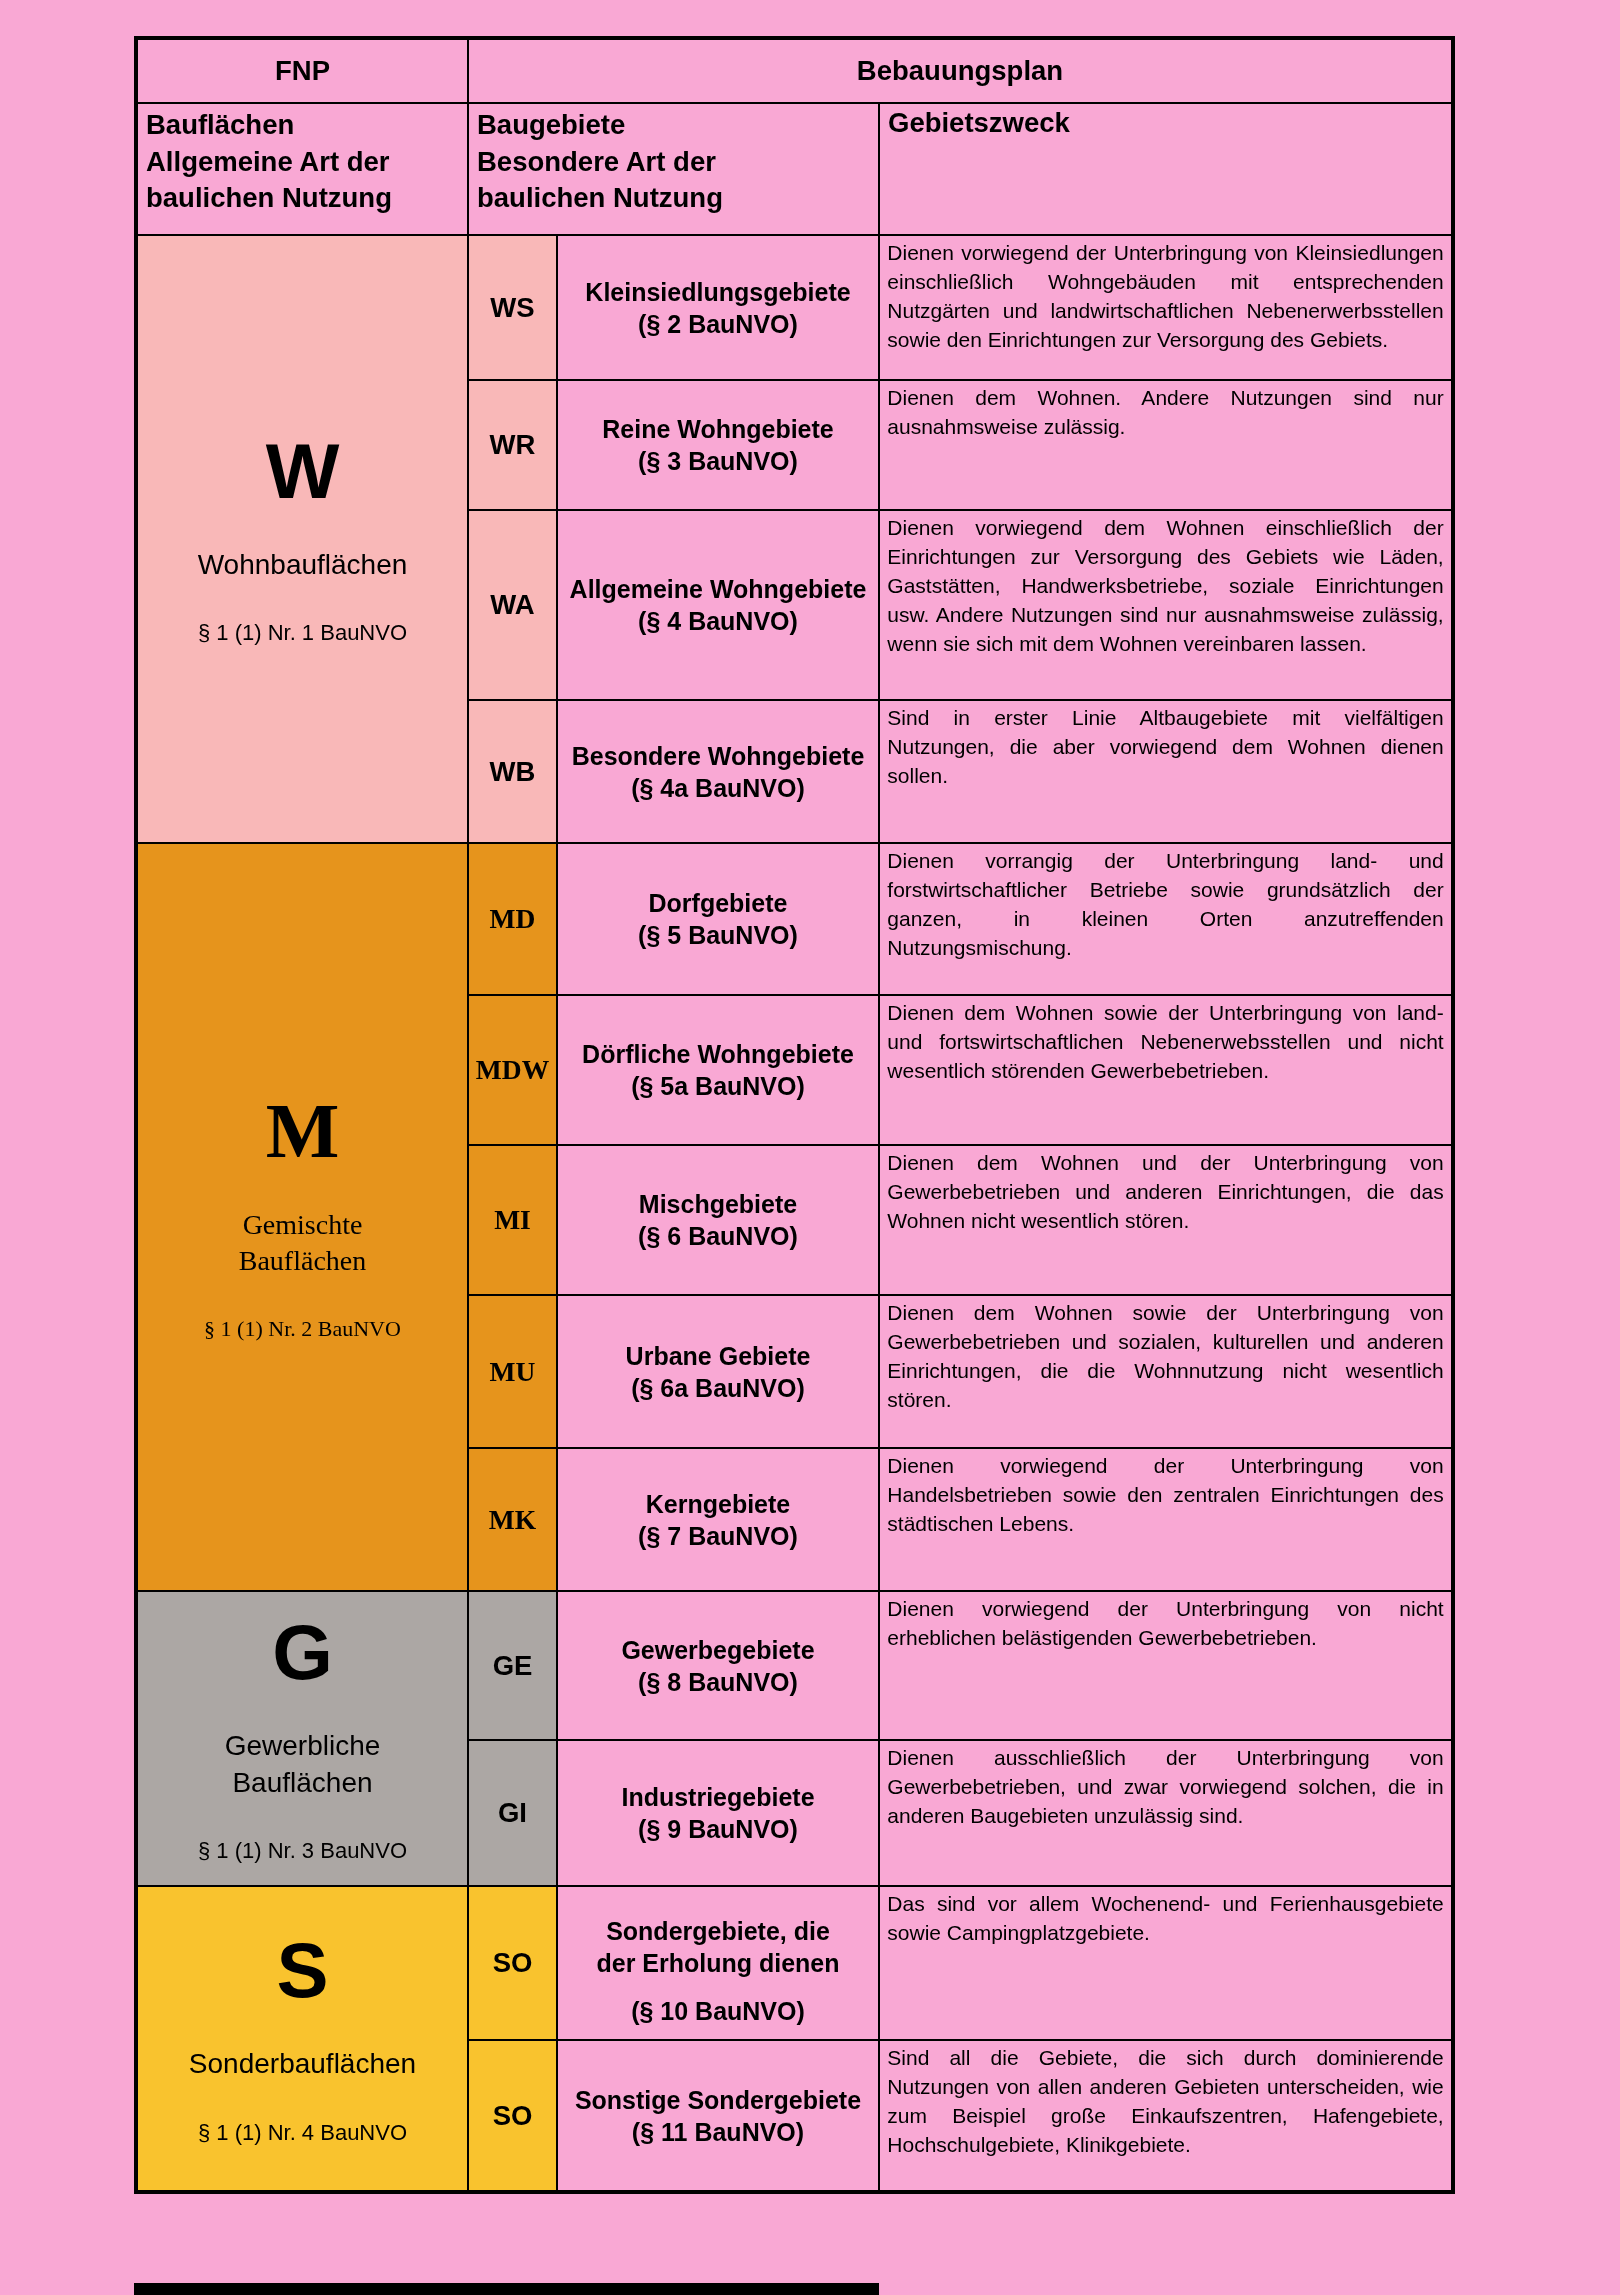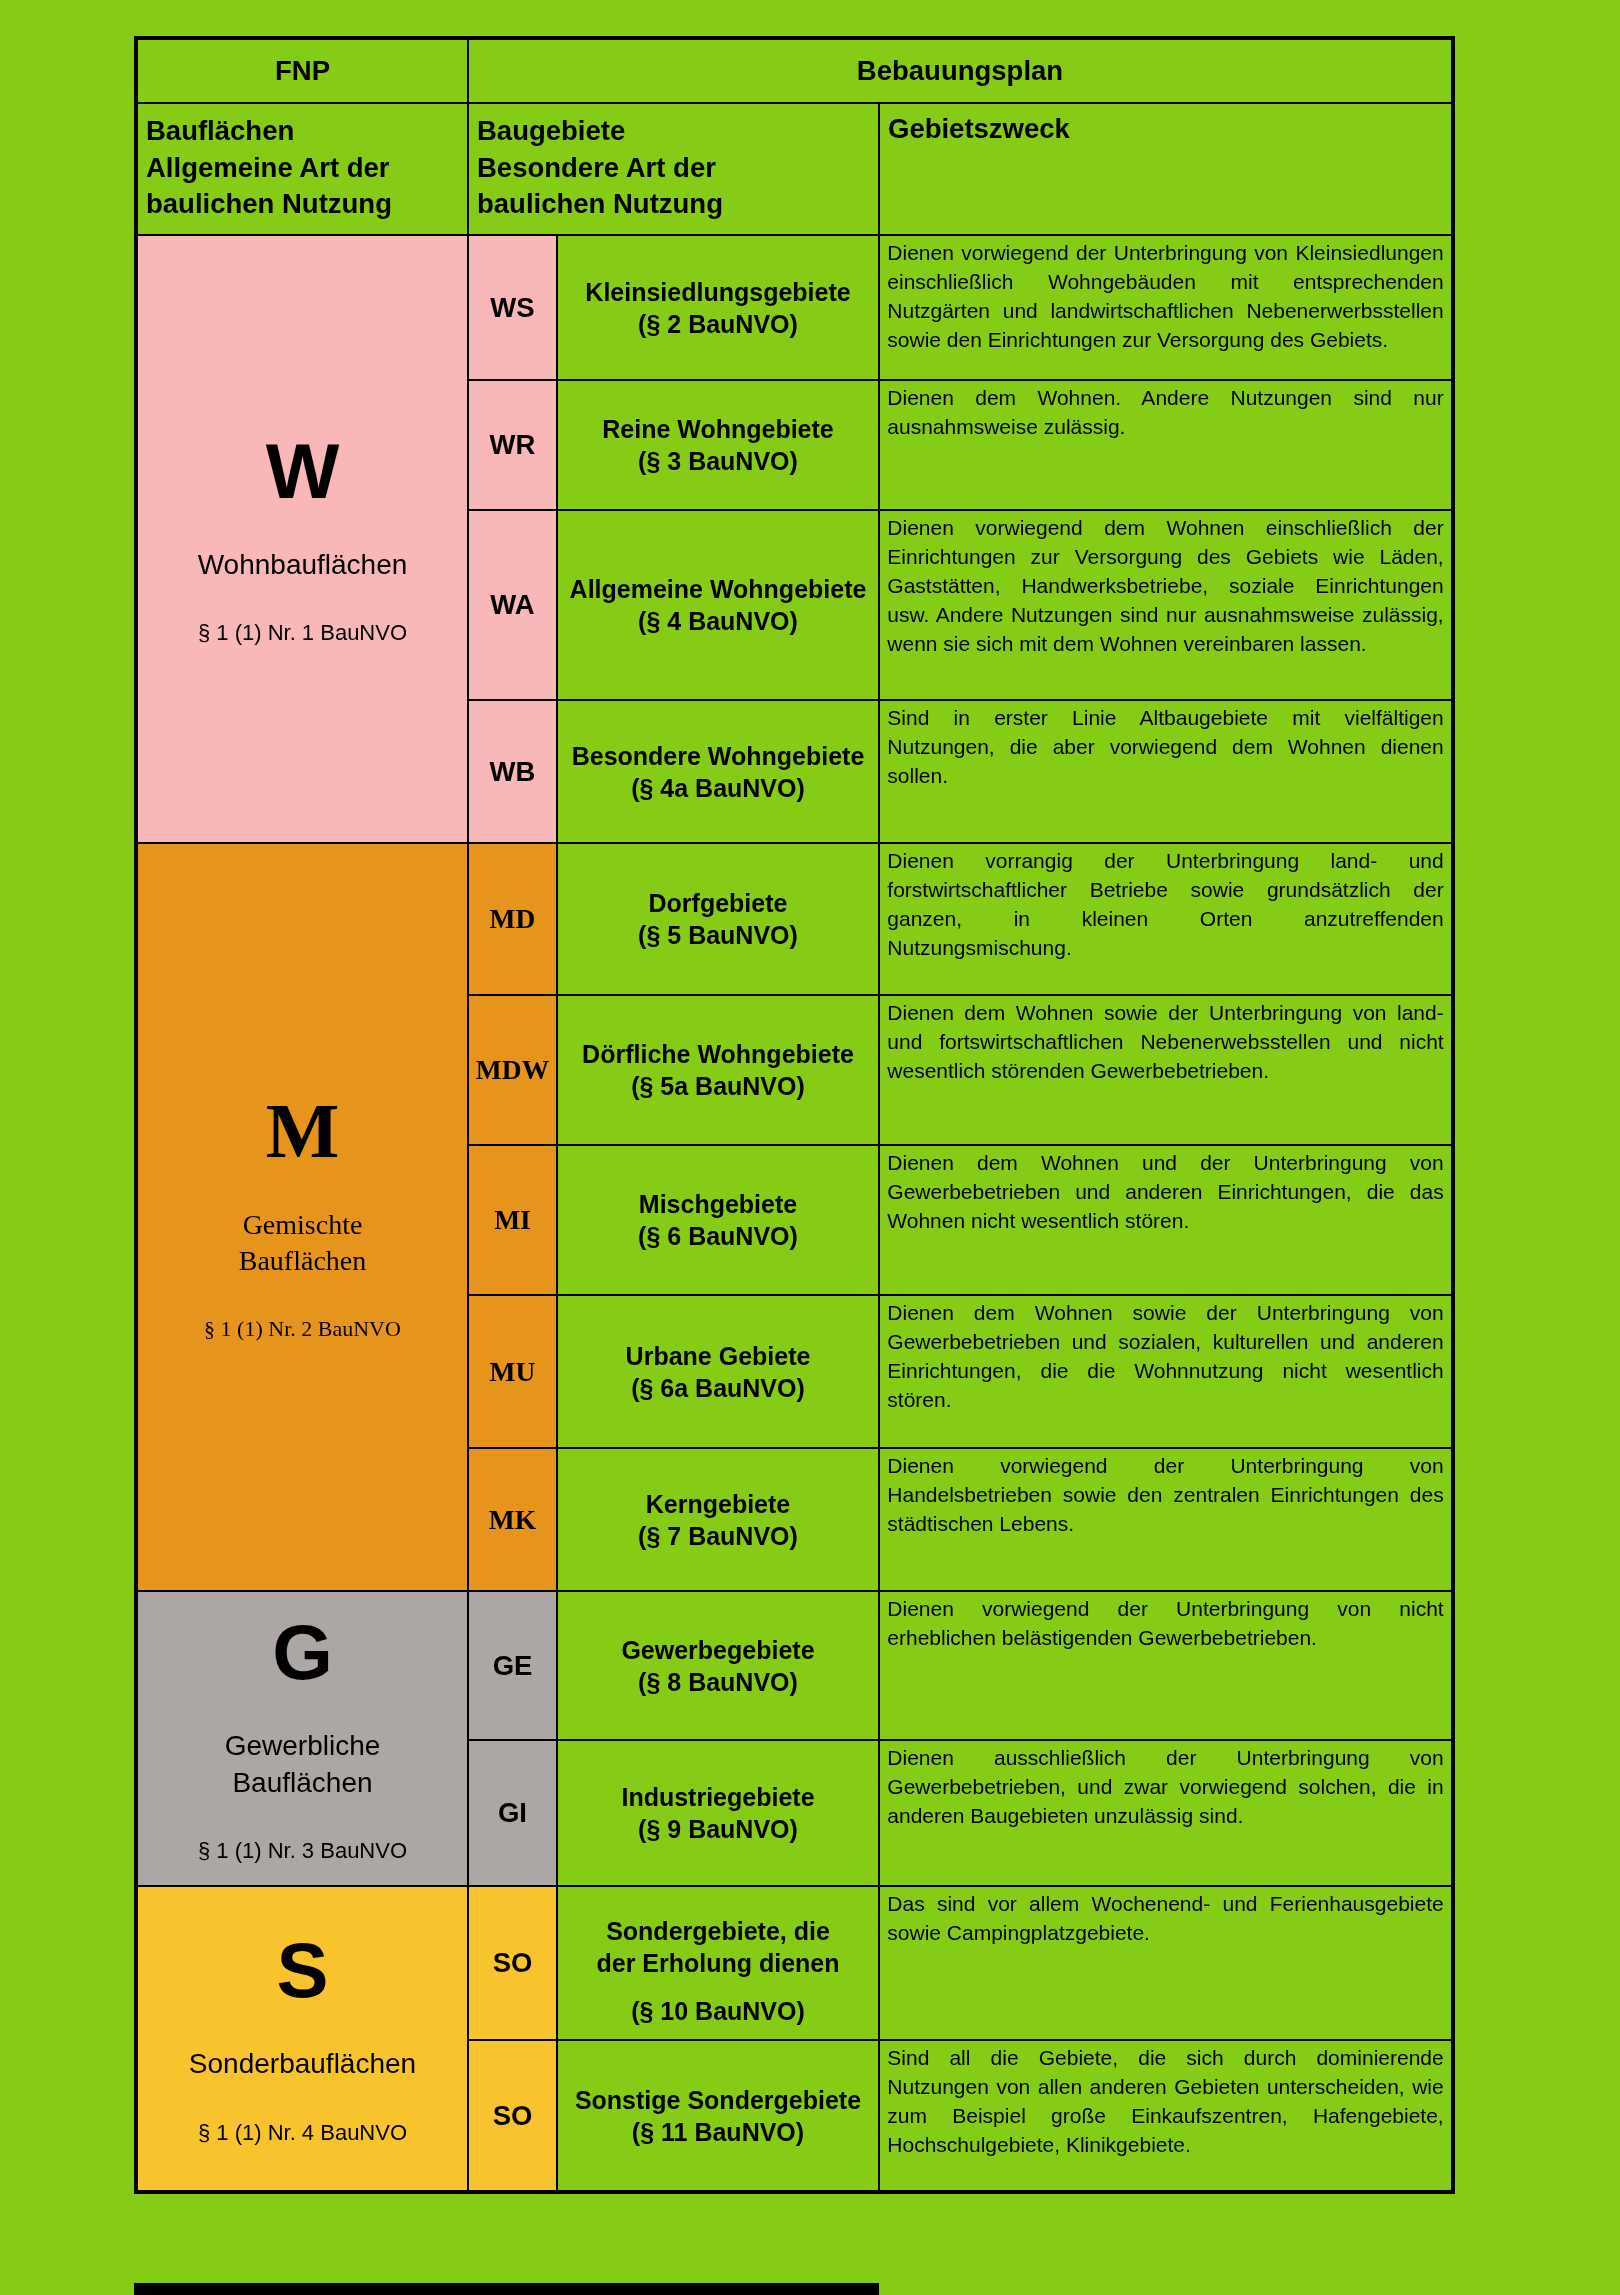--- a/index.html
+++ b/index.html
@@ -1,25 +1,25 @@
 <!DOCTYPE html>
 <html style="font-size:13px"><head>
 <meta charset="utf-8">
 <style>
   html,body{margin:0;padding:0;background:#ffffff;}
-  .page{position:relative;width:1621px;height:2295px;background:#84cc16;
+  .page{position:relative;width:1621px;height:2295px;background:#f9a8d4;
         font-family:"Liberation Sans","DejaVu Sans",sans-serif;color:#000;}
   table.main{position:absolute;left:134px;top:36px;width:1317px;
              border-collapse:collapse;table-layout:fixed;
              border:4px solid #000;}
   col.c1{width:332px;} col.c2{width:89px;} col.c3{width:322px;} col.c4{width:574px;}
   td{border:2.4px solid #000;overflow:hidden;}
   .hdr{font-weight:bold;font-size:27.5px;}
   .center{text-align:center;vertical-align:middle;}
-  .topleft{vertical-align:top;text-align:left;padding:9px 8px;}
+  .topleft{vertical-align:top;text-align:left;padding:3px 8px;}
   .pre{white-space:pre-line;line-height:1.33;}
   .group{vertical-align:middle;text-align:center;padding:0;}
   .groupbox{display:flex;flex-direction:column;justify-content:center;align-items:center;gap:37px;}
   .biglet{font-weight:bold;font-size:78px;line-height:1;}
   .gname{font-size:28px;line-height:1.3;}
   .glaw{font-size:22px;}
   .code{font-weight:bold;font-size:27.5px;text-align:center;vertical-align:middle;}
   .name{text-align:center;vertical-align:middle;font-size:25px;line-height:1.28;padding:1.6px 6.5px;font-weight:bold;}
   .purpose{vertical-align:top;text-align:justify;font-size:21px;line-height:29px;padding:2.4px 7.3px;}
   .bg-w{background:#f9b8b8;margin-left:17px;} .bg-m{background:#e6941c;font-family:Liberation Serif, serif;} .bg-g{background:#aca7a4;} .bg-s{background:#f9c32e;}

